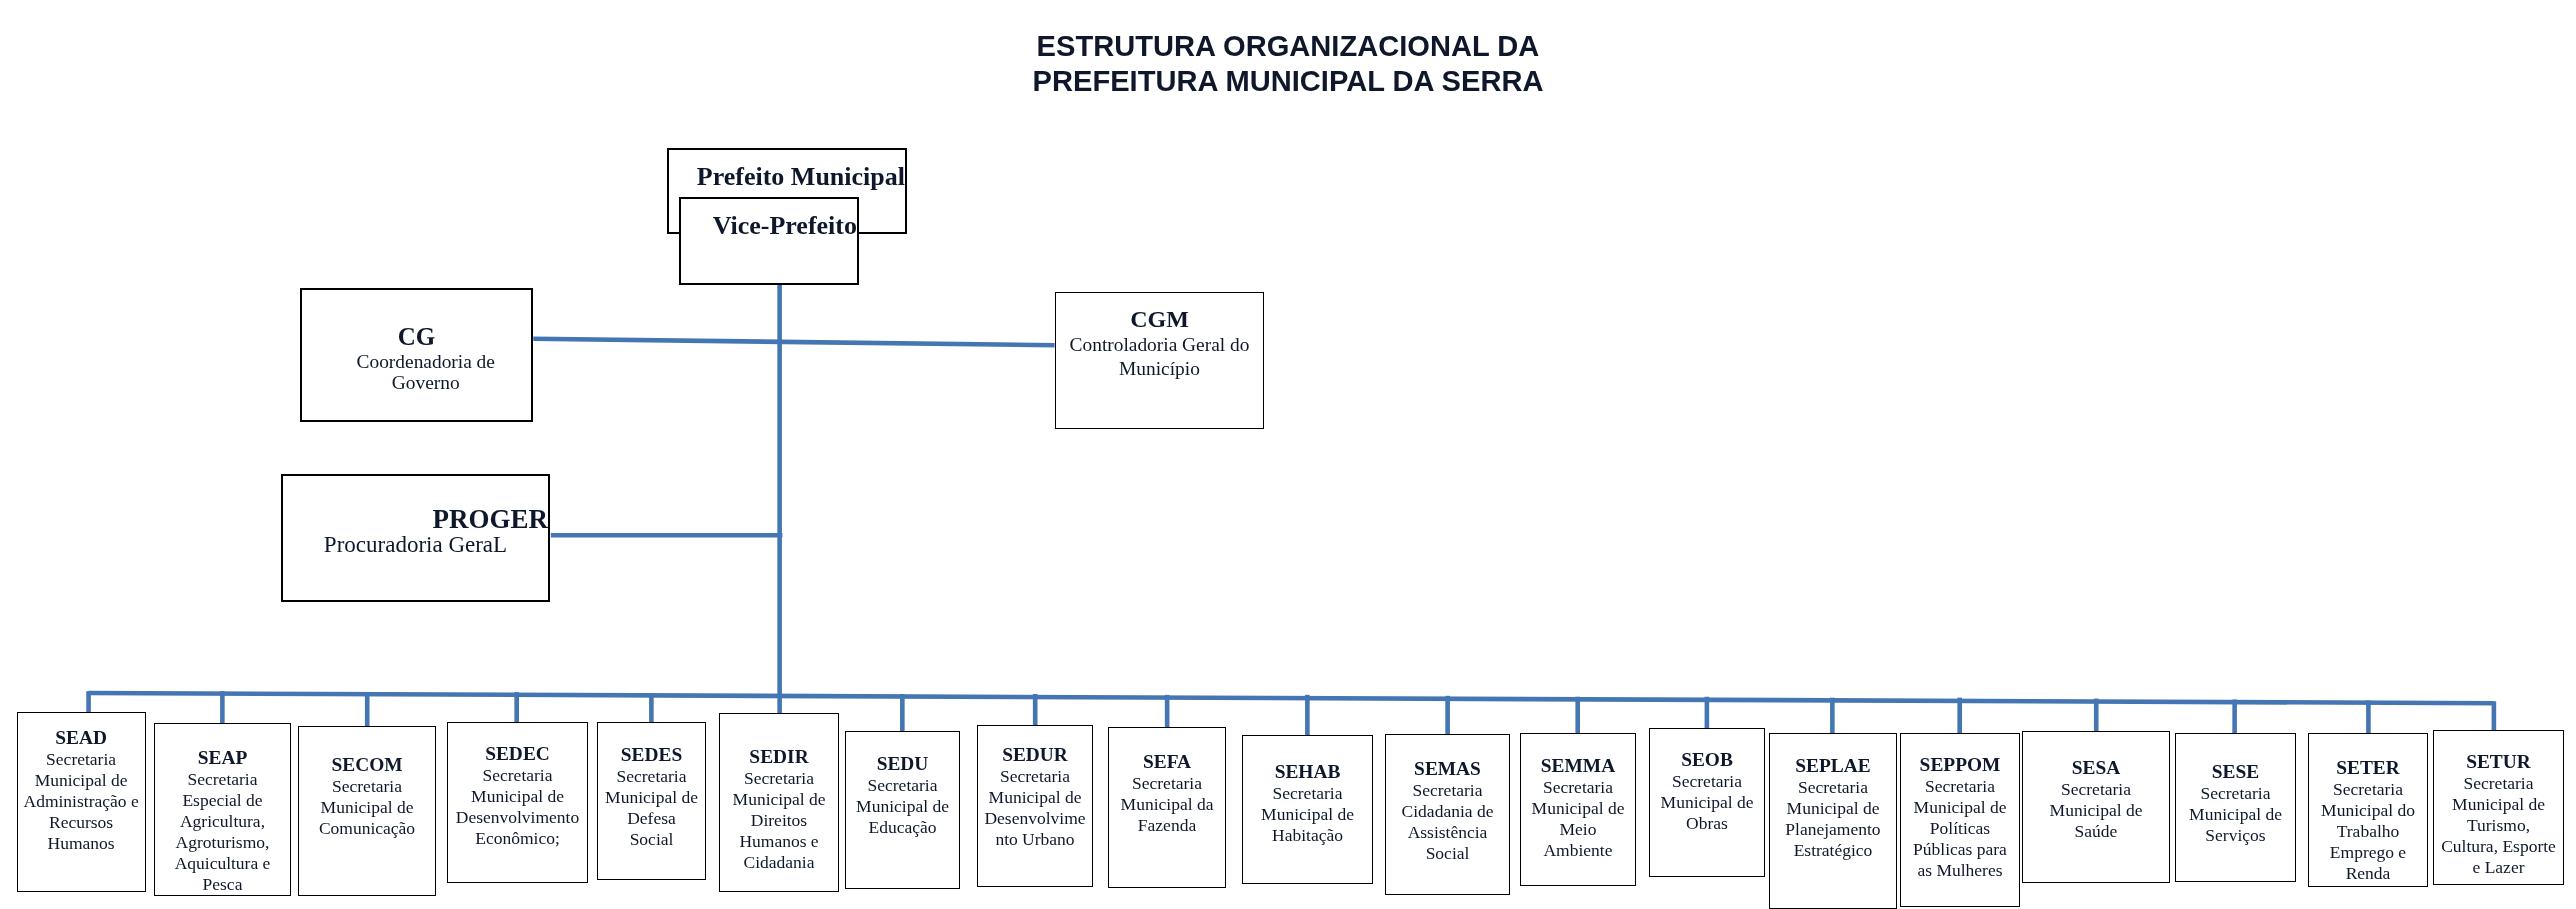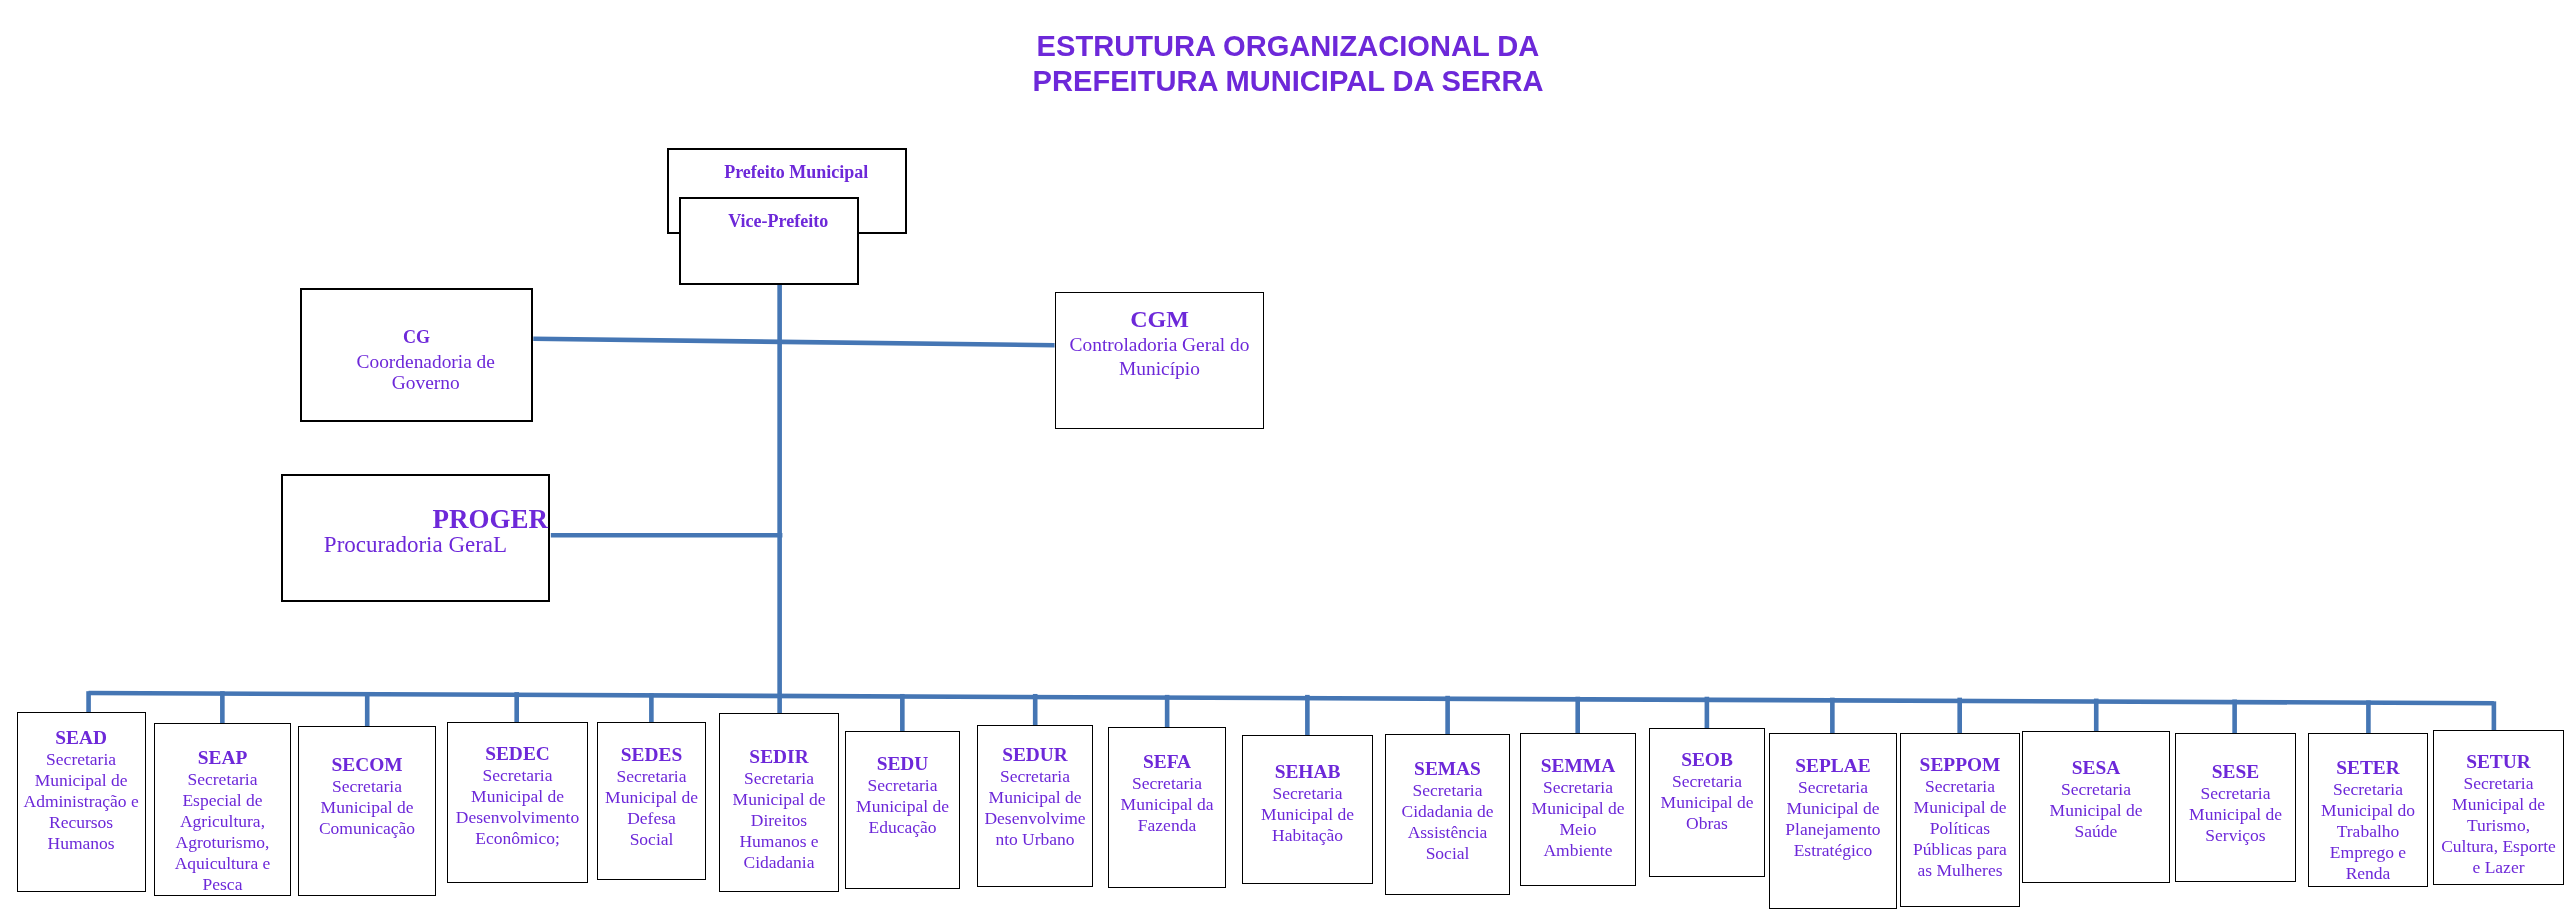--- a/index.html
+++ b/index.html
@@ -1,33 +1,33 @@
 <!DOCTYPE html>
 <html style="font-size:14.8px"><head>
 <meta charset="utf-8">
 <style>
   html,body{margin:0;padding:0;background:#fff;}
   #stage{position:relative;width:2576px;height:910px;background:#fff;overflow:hidden;
-         font-family:"Liberation Serif",serif;color:#6d28d9;text-decoration:underline;}
+         font-family:"Liberation Serif",serif;color:#0f172a;text-decoration:underline;}
   
   .title{position:absolute;top:28px;left:0;right:0;text-align:center;
          font-family:"Liberation Sans",sans-serif;font-weight:bold;
          font-size:30px;line-height:35px;letter-spacing:0px;transform:scaleX(.97);}
   
   #connectors{position:absolute;left:0;top:0;}
   
   .obox{position:absolute;background:#fff;border:1.8px solid #000;box-sizing:border-box;
         text-align:center;}
   .b3{border-width:2.8px;}
   
-  .exec{text-align:center;font-weight:bold;font-size:18px;padding:12px 0 0 18.5px;}
+  .exec{text-align:right;font-weight:bold;font-size:26px;padding:12px 0 0 18.5px;}
   
   .acr{font-weight:bold;font-size:19.4px;line-height:23px;}
   .desc{font-size:17.5px;line-height:21px;overflow-wrap:break-word;padding:0 5.5px;}
-  .cg .acr{font-size:18px;line-height:28px;} .cg .desc{font-size:19.4px;padding-left:24px;}
+  .cg .acr{font-size:25px;line-height:28px;} .cg .desc{font-size:19.4px;padding-left:24px;}
   .cgm .acr{font-size:24px;line-height:28px;} .cgm .desc{font-size:19.4px;line-height:24px;text-align:center;}
   .proger .acr{font-size:27px;line-height:30px;text-align:right;} .proger .desc{font-size:23px;}
   
   .sec{left:var(--x);top:var(--t);width:var(--w);height:var(--h);padding-top:var(--pt);}
   .unit{left:var(--x);top:var(--t);width:var(--w);height:var(--h);padding-top:var(--pt);}
   .dot{position:absolute;left:1292px;top:899px;font-size:14.8px;font-family:"Liberation Serif",serif;}
 </style>
 </head>
 <body>
 

